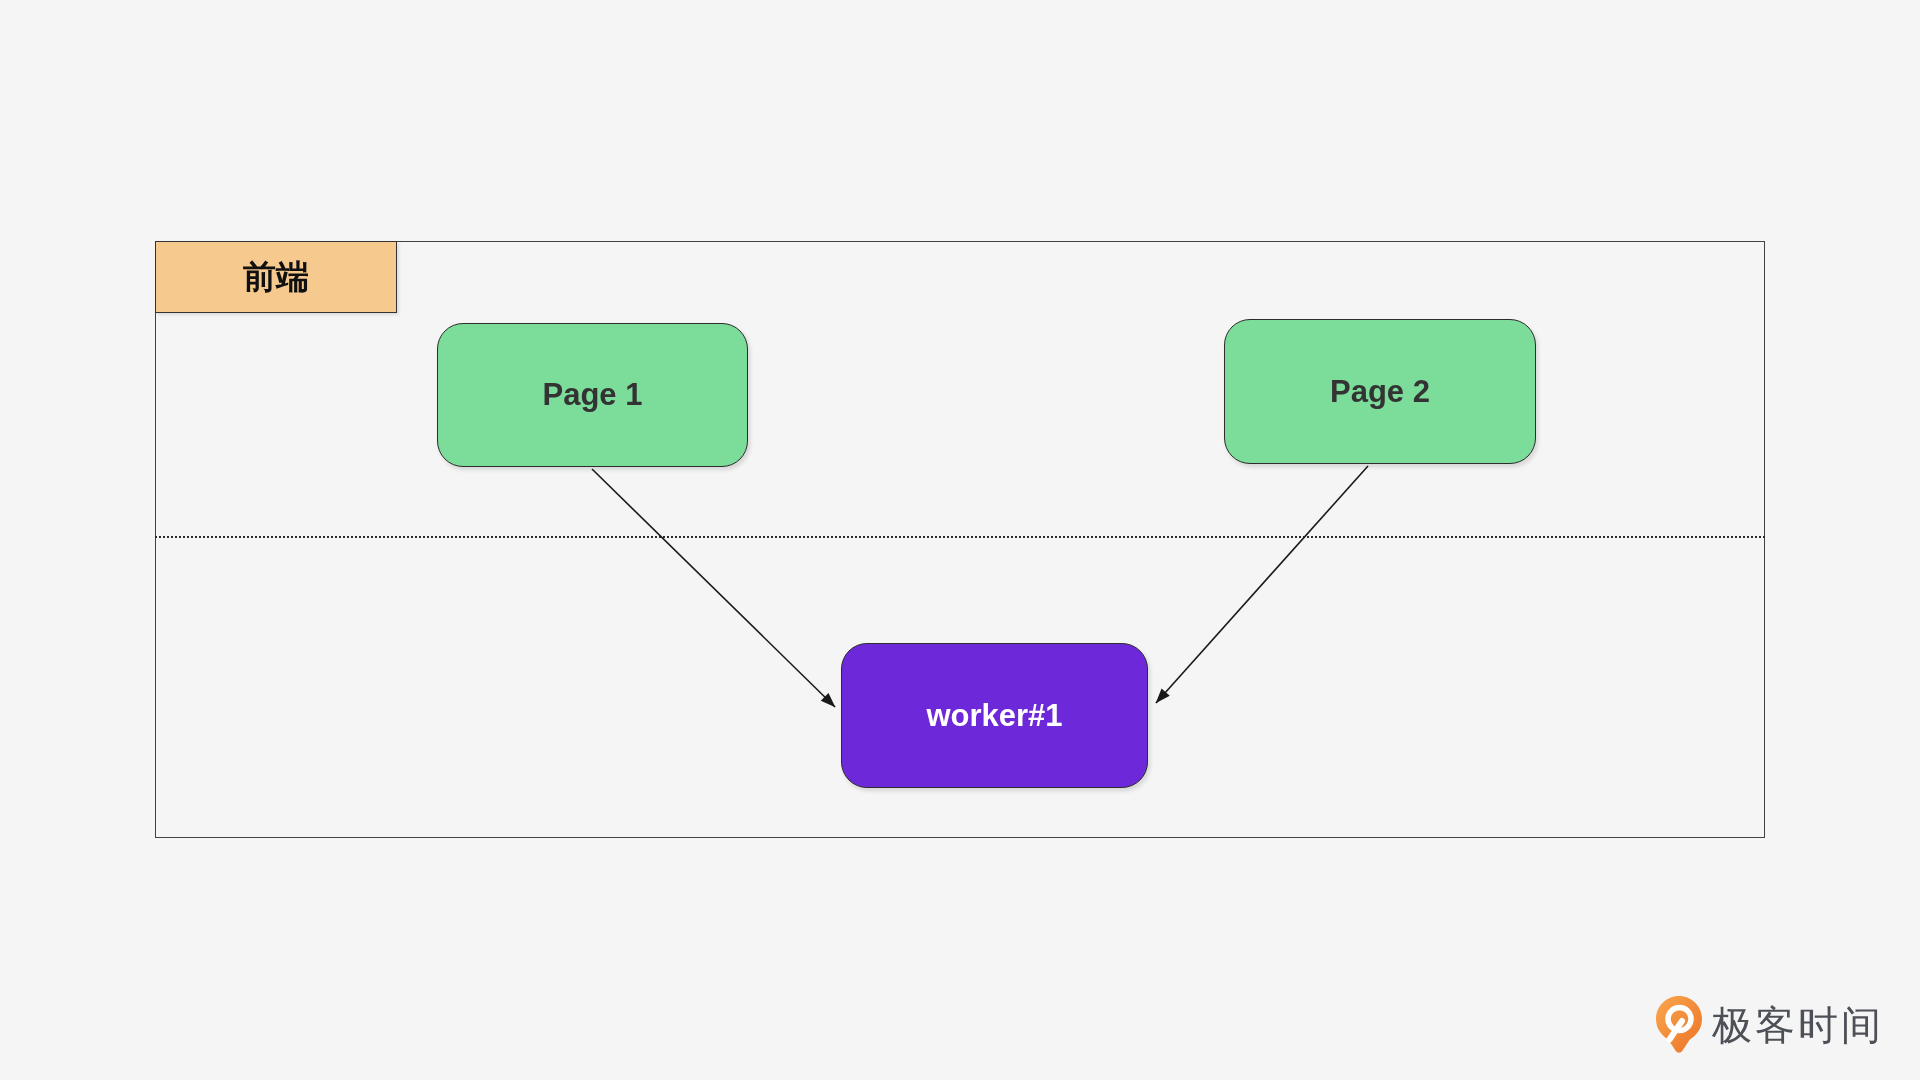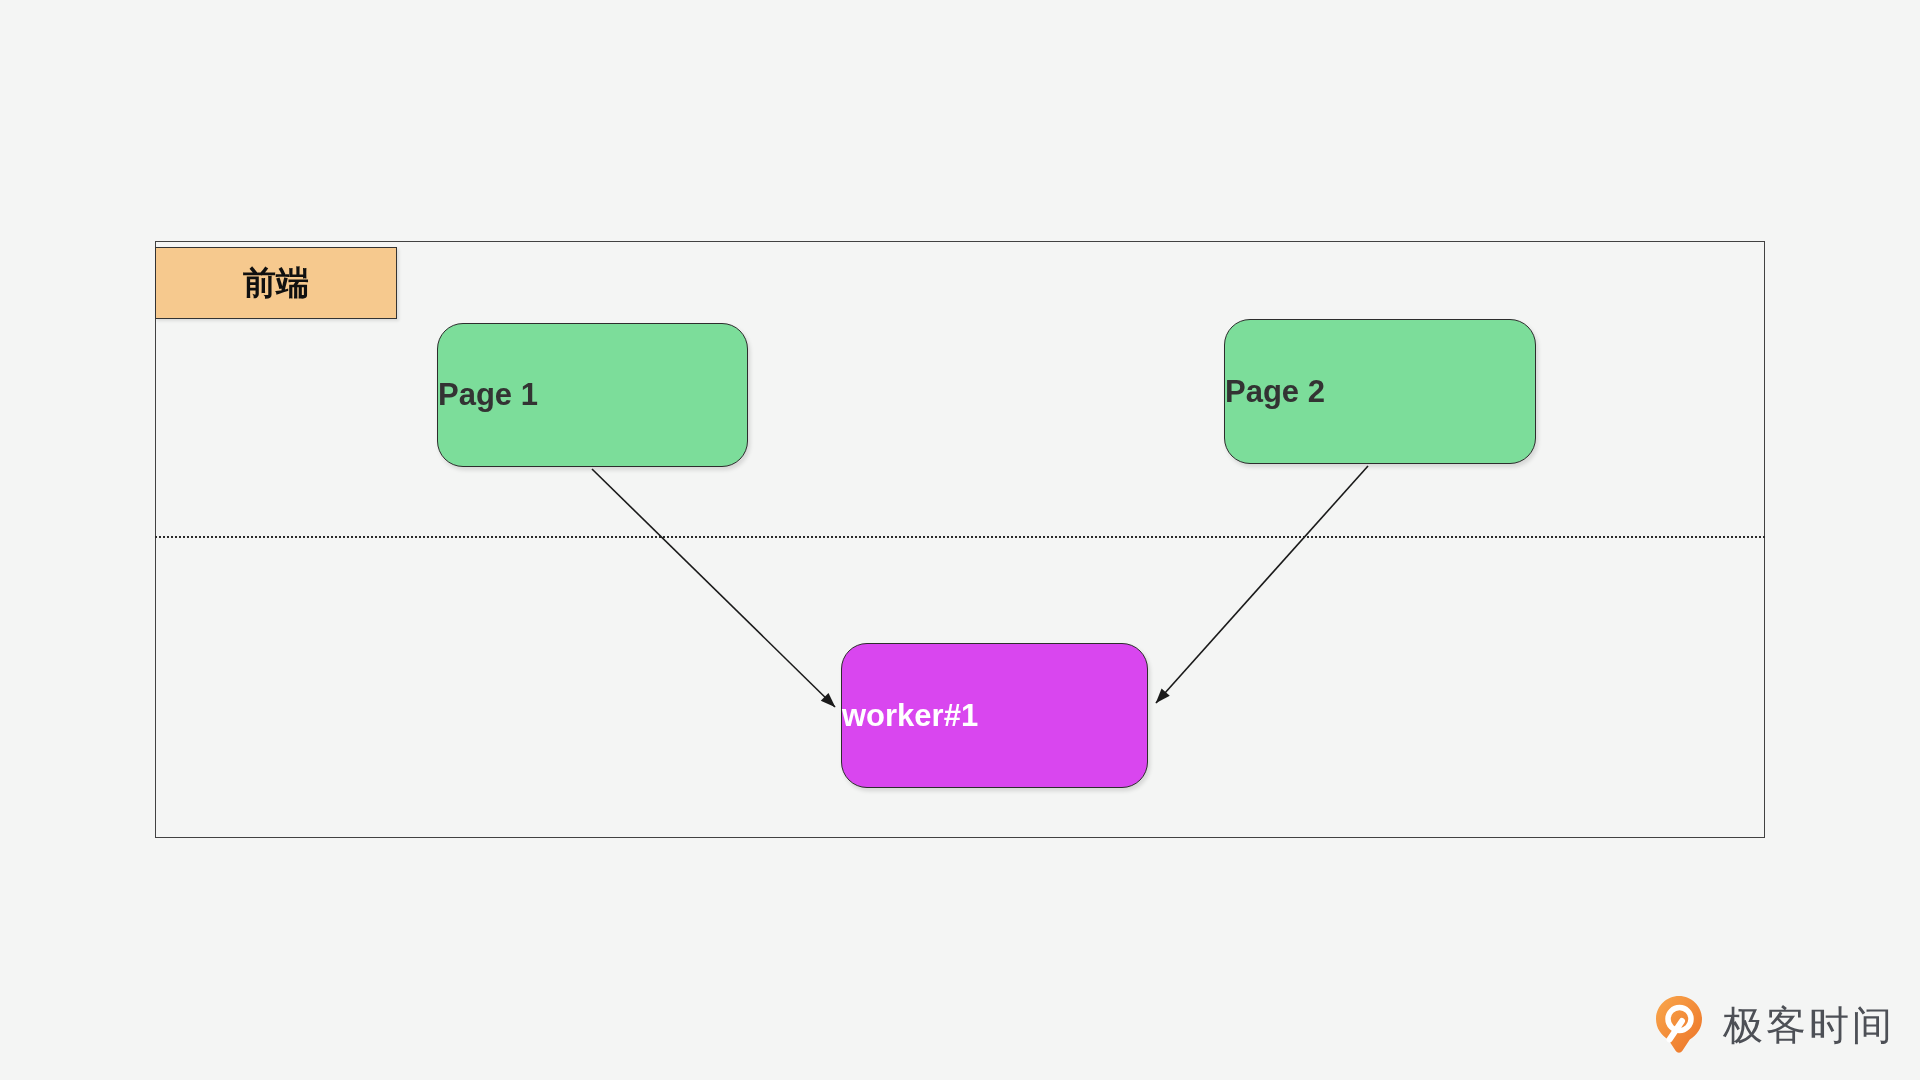--- a/index.html
+++ b/index.html
@@ -44,54 +44,55 @@
     border: 1px solid #333333;
     box-sizing: border-box;
     display: flex;
     align-items: center;
     justify-content: center;
     font-size: 33px;
     font-weight: 700;
     color: #101010;
     box-shadow: 2px 2px 3px rgba(0,0,0,0.10);
   }
-  .lane-label.front { left: 155px; top: 247px; }
+  .lane-label.front { left: 155px; top: 241px; }
   .lane-label.back  { left: 155px; top: 536px; height: 74px; }
   
   .node {
     position: absolute;
     border: 1px solid #2d2d2d;
     border-radius: 26px;
     box-sizing: border-box;
     display: flex;
     align-items: center;
+    justify-content: center;
     font-size: 31px;
     font-weight: 700;
     color: #333333;
     box-shadow: 2px 3px 4px rgba(0,0,0,0.13);
   }
   .node.page1  { left: 437px;  top: 323px; width: 311px; height: 144px; background: #7cdd9a; }
   .node.page2  { left: 1212px; top: 319px; width: 312px; height: 145px; background: #7cdd9a; margin-left: 12px; }
-  .node.worker { left: 841px;  top: 643px; width: 307px; height: 145px; background: #d946ef; color: #ffffff; }
+  .node.worker { left: 841px;  top: 643px; width: 307px; height: 145px; background: #6d28d9; color: #ffffff; }
   
   .edges {
     position: absolute;
     left: 0; top: 0;
     width: 1920px;
     height: 1080px;
     pointer-events: none;
   }
   
   .logo {
     position: absolute;
     left: 1655px;
     top: 995px;
     display: flex;
     align-items: center;
-    gap: 20px;
+    gap: 9px;
   }
   .logo-icon { width: 48px; height: 60px; display: block; }
   .logo-text {
     font-size: 40px;
     font-weight: 400;
     color: #4d5056;
     letter-spacing: 3px;
     white-space: nowrap;
   }
 </style>

